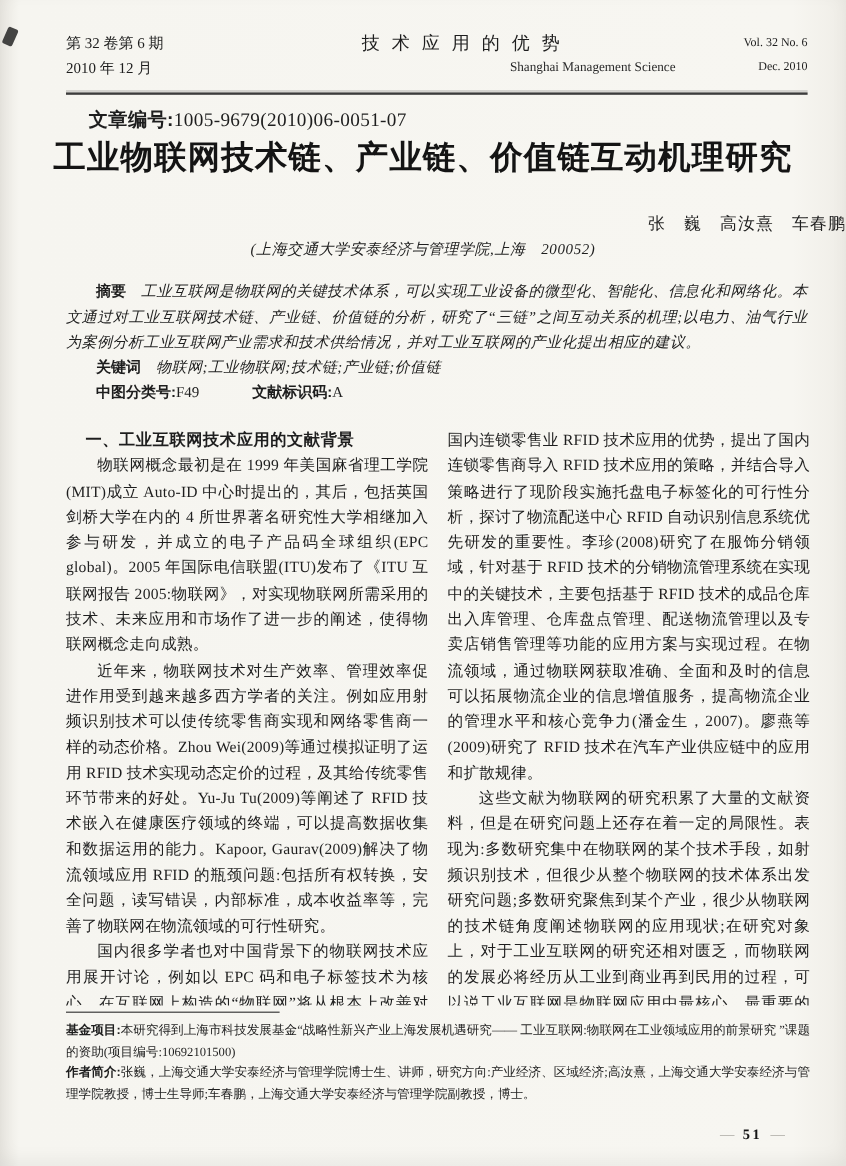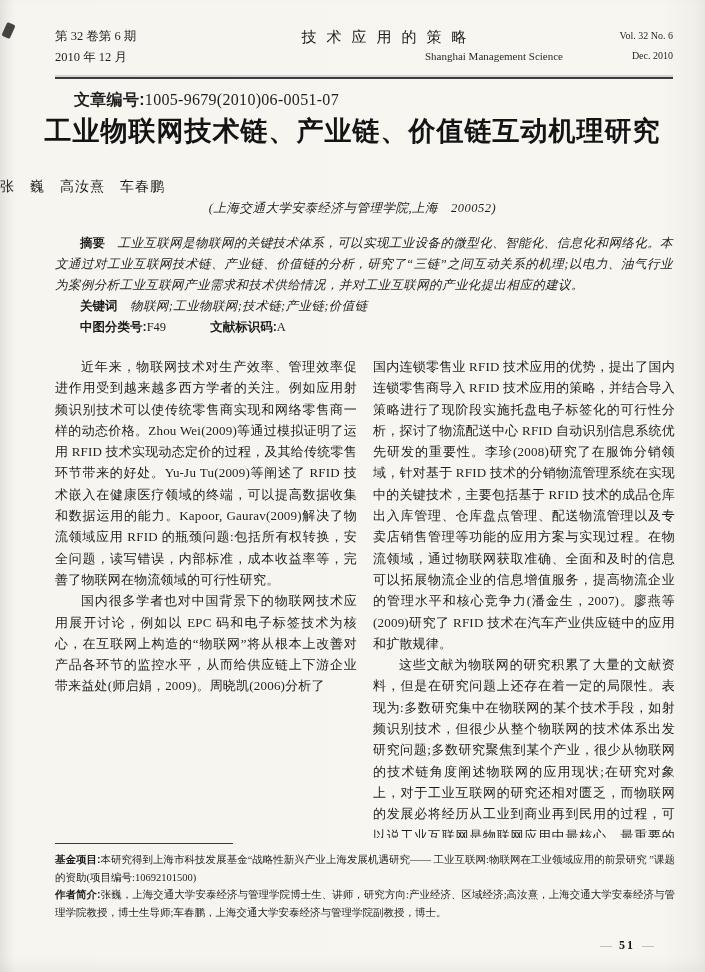--- a/index.html
+++ b/index.html
@@ -21,21 +21,21 @@
   .journal-cn{font-size:15px;letter-spacing:10px;line-height:22px;}
   .journal-en{font-size:11px;line-height:17px;color:#2a2a2a;text-align:right;}
   .h-right{width:110px;text-align:right;font-size:10px;line-height:20px;}
   .header-rule{position:absolute;top:77px;left:55px;width:618px;border-top:2px solid #3c3c3c;box-shadow:0 -2px 0 rgba(60,60,60,.18);}
   
   .article-number{position:absolute;top:90px;left:74px;font-size:16px;letter-spacing:.3px;}
   
   .title{position:absolute;top:113px;left:0;width:705px;margin:0;text-align:center;
          font-family:"Liberation Sans","DejaVu Sans",sans-serif;font-weight:bold;
          font-size:27px;letter-spacing:1px;color:#141414;}
-  .authors{position:absolute;top:178px;left:0;width:705px;text-align:left;font-size:14px;letter-spacing:1px;}
+  .authors{position:absolute;top:178px;left:0;width:705px;text-align:right;font-size:14px;letter-spacing:1px;}
   .affiliation{position:absolute;top:200px;left:0;width:705px;text-align:center;
                font-size:12.5px;font-style:italic;letter-spacing:.5px;}
   
   .abstract-block{position:absolute;top:233px;left:55px;width:618px;font-size:12.5px;line-height:21px;}
   .abstract-block p{margin:0;text-align:justify;}
   .abstract{text-indent:2em;}
   .kai{font-style:italic;letter-spacing:.4px;}
   .keywords{text-indent:2em;}
   .clc{text-indent:2em;}
   .clc .gap{display:inline-block;width:44px;}
@@ -64,21 +64,21 @@
 <div class="page">
 
   <div class="scan-mark"></div>
 
   <div class="header">
     <div class="h-left">
       <div>第 32 卷第 6 期</div>
       <div>2010 年 12 月</div>
     </div>
     <div class="h-center">
-      <div class="journal-cn">技术应用的策略</div>
+      <div class="journal-cn">技术应用的优势</div>
       <div class="journal-en">Shanghai Management Science</div>
     </div>
     <div class="h-right">
       <div>Vol. 32 No. 6</div>
       <div>Dec. 2010</div>
     </div>
   </div>
   <div class="header-rule"></div>
 
   <div class="article-number">
@@ -90,20 +90,22 @@
   <div class="affiliation">(上海交通大学安泰经济与管理学院,上海　200052)</div>
 
   <div class="abstract-block">
     <p class="abstract"><span class="lbl">摘要</span>　<span class="kai">工业互联网是物联网的关键技术体系，可以实现工业设备的微型化、智能化、信息化和网络化。本文通过对工业互联网技术链、产业链、价值链的分析，研究了“三链”之间互动关系的机理;以电力、油气行业为案例分析工业互联网产业需求和技术供给情况，并对工业互联网的产业化提出相应的建议。</span></p>
     <p class="keywords"><span class="lbl">关键词</span>　<span class="kai">物联网;工业物联网;技术链;产业链;价值链</span></p>
     <p class="clc"><span class="lbl">中图分类号:</span><span>F49</span><span class="gap"></span><span class="lbl">文献标识码:</span><span>A</span></p>
   </div>
 
   <div class="body-cols">
     <div class="col">
+      <h2 class="sec-heading">一、工业互联网技术应用的文献背景</h2>
+      <p class="indent">物联网概念最初是在 1999 年美国麻省理工学院(MIT)成立 Auto-ID 中心时提出的，其后，包括英国剑桥大学在内的 4 所世界著名研究性大学相继加入参与研发，并成立的电子产品码全球组织(EPC global)。2005 年国际电信联盟(ITU)发布了《ITU 互联网报告 2005:物联网》，对实现物联网所需采用的技术、未来应用和市场作了进一步的阐述，使得物联网概念走向成熟。</p>
       <p class="indent">近年来，物联网技术对生产效率、管理效率促进作用受到越来越多西方学者的关注。例如应用射频识别技术可以使传统零售商实现和网络零售商一样的动态价格。Zhou Wei(2009)等通过模拟证明了运用 RFID 技术实现动态定价的过程，及其给传统零售环节带来的好处。Yu-Ju Tu(2009)等阐述了 RFID 技术嵌入在健康医疗领域的终端，可以提高数据收集和数据运用的能力。Kapoor, Gaurav(2009)解决了物流领域应用 RFID 的瓶颈问题:包括所有权转换，安全问题，读写错误，内部标准，成本收益率等，完善了物联网在物流领域的可行性研究。</p>
       <p class="indent">国内很多学者也对中国背景下的物联网技术应用展开讨论，例如以 EPC 码和电子标签技术为核心，在互联网上构造的“物联网”将从根本上改善对产品各环节的监控水平，从而给供应链上下游企业带来益处(师启娟，2009)。周晓凯(2006)分析了</p>
     </div>
     <div class="col">
       <p>国内连锁零售业 RFID 技术应用的优势，提出了国内连锁零售商导入 RFID 技术应用的策略，并结合导入策略进行了现阶段实施托盘电子标签化的可行性分析，探讨了物流配送中心 RFID 自动识别信息系统优先研发的重要性。李珍(2008)研究了在服饰分销领域，针对基于 RFID 技术的分销物流管理系统在实现中的关键技术，主要包括基于 RFID 技术的成品仓库出入库管理、仓库盘点管理、配送物流管理以及专卖店销售管理等功能的应用方案与实现过程。在物流领域，通过物联网获取准确、全面和及时的信息可以拓展物流企业的信息增值服务，提高物流企业的管理水平和核心竞争力(潘金生，2007)。廖燕等(2009)研究了 RFID 技术在汽车产业供应链中的应用和扩散规律。</p>
       <p class="indent">这些文献为物联网的研究积累了大量的文献资料，但是在研究问题上还存在着一定的局限性。表现为:多数研究集中在物联网的某个技术手段，如射频识别技术，但很少从整个物联网的技术体系出发研究问题;多数研究聚焦到某个产业，很少从物联网的技术链角度阐述物联网的应用现状;在研究对象上，对于工业互联网的研究还相对匮乏，而物联网的发展必将经历从工业到商业再到民用的过程，可以说工业互联网是物联网应用中最核心、最重要的第一步。为了填补上述空白，本文聚焦于对我国工业互联网的研究，全面地分析工业互联网的技术链、产业链、技术链以及三者之</p>
     </div>
   </div>
 
   <div class="footnote-rule"></div>

